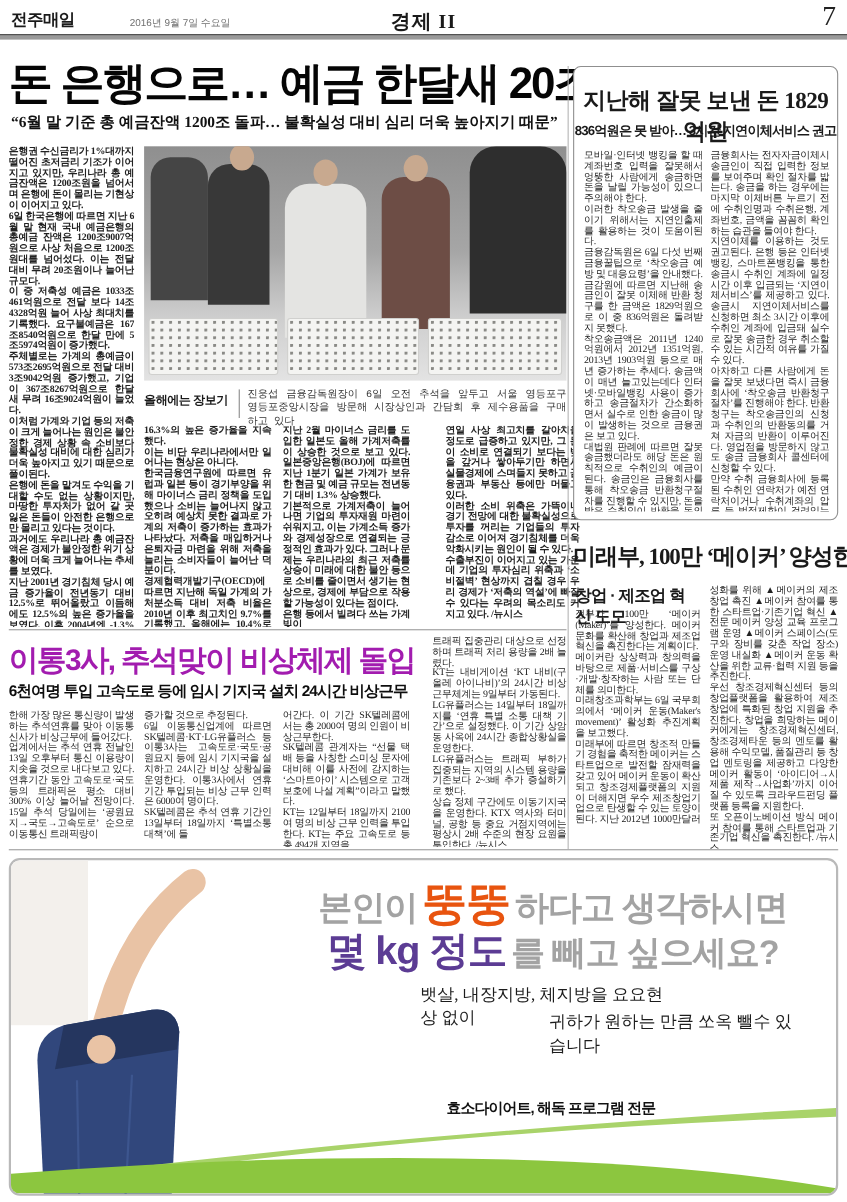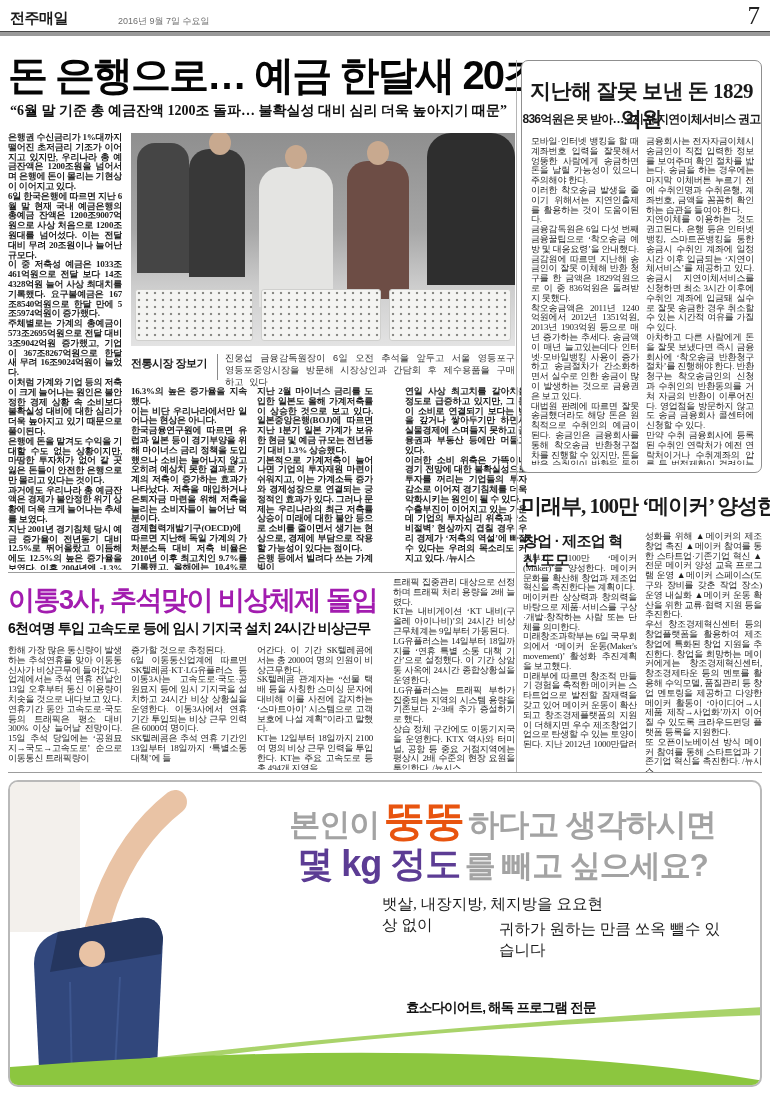--- a/index.html
+++ b/index.html
@@ -89,20 +89,21 @@
   .ad-contact { position:absolute; left:578px; top:200px; font-family:"Liberation Sans",sans-serif; font-size:11.5px; line-height:17px; color:#3a3a3a; letter-spacing:-0.4px; }
   .ad-swoosh { position:absolute; left:0; bottom:0; width:754px; height:88px; }
 </style>
 </head>
 <body>
 
 <div class="page">
 
   <div class="masthead">전주매일</div>
   <div class="edition-date">2016년 9월 7일 수요일</div>
+  <div class="section-title">경제 II</div>
   <div class="page-number">7</div>
   <div class="header-rule"></div>
 
   <div class="left-region">
 
     <article>
       <h1 class="main-headline">돈 은행으로… 예금 한달새 20조↑</h1>
       <div class="main-subhead">“6월 말 기준 총 예금잔액 1200조 돌파… 불확실성 대비 심리 더욱 높아지기 때문”</div>
 
       <div class="main-col col-1 body-text">은행권 수신금리가 1%대까지 떨어진 초저금리 기조가 이어지고 있지만, 우리나라 총 예금잔액은 1200조원을 넘어서며 은행에 돈이 몰리는 기현상이 이어지고 있다.
@@ -122,21 +123,21 @@
         <div class="fig fig-shirt"></div>
         <div class="fig fig-head head1"></div>
         <div class="fig fig-woman"></div>
         <div class="fig fig-head head2"></div>
         <div class="tray tray1"></div>
         <div class="tray tray2"></div>
         <div class="tray tray3"></div>
       </div>
 
       <div class="caption-row">
-        <div class="caption-label">전통시장 장보기</div>
+        <div class="caption-label">올해에는 장보기</div>
         <div class="caption-bar"></div>
         <div class="caption-text">진웅섭 금융감독원장이 6일 오전 추석을 앞두고 서울 영등포구 영등포중앙시장을 방문해 시장상인과 간담회 후 제수용품을 구매하고 있다</div>
       </div>
 
       <div class="main-col col-lower col-2 body-text">16.3%의 높은 증가율을 지속했다.
 이는 비단 우리나라에서만 일어나는 현상은 아니다.
 한국금융연구원에 따르면 유럽과 일본 등이 경기부양을 위해 마이너스 금리 정책을 도입했으나 소비는 늘어나지 않고 오히려 예상치 못한 결과로 가계의 저축이 증가하는 효과가 나타났다. 저축을 매입하거나 은퇴자금 마련을 위해 저축을 늘리는 소비자들이 늘어난 덕분이다.
 경제협력개발기구(OECD)에 따르면 지난해 독일 가계의 가처분소득 대비 저축 비율은 2010년 이후 최고치인 9.7%를 기록했고, 올해에는 10.4%로 상승할 것으로 전망된다.</div>
       <div class="main-col col-lower col-3 body-text">지난 2월 마이너스 금리를 도입한 일본도 올해 가계저축률이 상승한 것으로 보고 있다. 일본중앙은행(BOJ)에 따르면 지난 1분기 일본 가계가 보유한 현금 및 예금 규모는 전년동기 대비 1.3% 상승했다.
 기본적으로 가계저축이 늘어나면 기업의 투자재원 마련이 쉬워지고, 이는 가계소득 증가와 경제성장으로 연결되는 긍정적인 효과가 있다. 그러나 문제는 우리나라의 최근 저축률 상승이 미래에 대한 불안 등으로 소비를 줄이면서 생기는 현상으로, 경제에 부담으로 작용할 가능성이 있다는 점이다.

